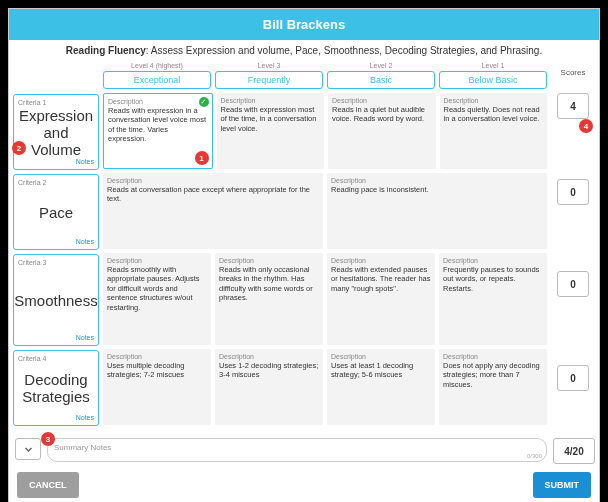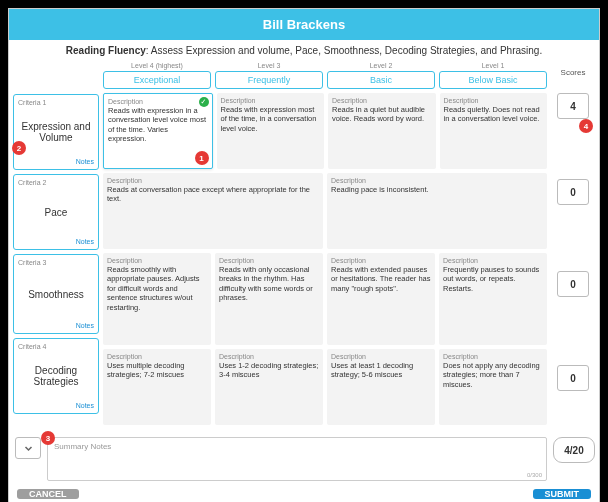--- a/index.html
+++ b/index.html
@@ -11,42 +11,42 @@
 .layout { display: flex; padding: 0 4px 8px; gap: 4px; }
 .leftcol { width: 86px; display: flex; flex-direction: column; gap: 4px; }
 .midcol { flex: 1; display: flex; flex-direction: column; gap: 4px; }
 .rightcol { width: 44px; display: flex; flex-direction: column; gap: 4px; align-items: center; }
 .level-hdrs { display: flex; gap: 4px; }
 .level-hdr { flex: 1; text-align: center; }
 .level-sm { font-size: 7px; color: #888; }
 .level-btn { margin-top: 2px; border: 1px solid #3dc0e6; color: #3dc0e6; border-radius: 3px; font-size: 9px; padding: 3px 0; text-align: center; }
 .row { display: flex; gap: 4px; }
 .criteria-box { border: 1px solid #3dc0e6; border-radius: 3px; height: 76px; position: relative; padding: 4px; display: flex; flex-direction: column; }
-.criteria-box.tall { height: 80px; }
+.criteria-box.tall { height: 92px; }
 .criteria-sm { font-size: 7px; color: #888; }
-.criteria-name { font-size: 10px; color: #333; text-align: center; flex: 1; display: flex; align-items: center; justify-content: center; }
+.criteria-name { font-size: 15px; color: #333; text-align: center; flex: 1; display: flex; align-items: center; justify-content: center; }
 .notes-link { font-size: 7px; color: #1a8fd4; text-align: right; }
 .cell { flex: 1; background: #f3f3f3; border-radius: 2px; padding: 4px; position: relative; height: 76px; overflow: hidden; }
 .cell.tall { height: 92px; }
 .cell.selected { background: #fff; border: 1px solid #3dc0e6; box-shadow: 0 1px 3px rgba(0,0,0,0.1); }
 .cell-sm { font-size: 7px; color: #888; }
 .cell-txt { font-size: 7.5px; color: #333; margin-top: 1px; line-height: 1.25; }
 .check { position: absolute; top: 3px; right: 3px; width: 10px; height: 10px; background: #2bb04a; border-radius: 50%; color: #fff; font-size: 7px; text-align: center; line-height: 10px; }
 .scores-hdr { font-size: 8px; color: #555; text-align: center; margin-top: 6px; }
 .score-box { width: 32px; height: 26px; background: #fff; border: 1px solid #bbb; border-radius: 3px; font-size: 10px; font-weight: bold; color: #333; display: flex; align-items: center; justify-content: center; }
 .footer { display: flex; align-items: flex-start; padding: 4px 4px 8px; gap: 6px; }
 .expand-btn { width: 26px; height: 22px; background: #fff; border: 1px solid #bbb; border-radius: 3px; display: flex; align-items: center; justify-content: center; margin-left: 2px; }
 .chev { width: 9px; height: 9px; }
 .chev path { stroke: #666; stroke-width: 2; fill: none; }
-.notes-area { flex: 1; border: 1px solid #ccc; border-radius: 2px; height: 44px; position: relative; padding: 4px 6px; }
+.notes-area { flex: 1; border: 1px solid #ccc; border-radius: 10px; height: 24px; position: relative; padding: 4px 6px; }
 .notes-ph { font-size: 8px; color: #999; }
 .notes-cnt { position: absolute; bottom: 2px; right: 4px; font-size: 6px; color: #aaa; }
-.total-box { width: 42px; height: 26px; border: 1px solid #bbb; border-radius: 9px; font-size: 10px; font-weight: bold; color: #333; display: flex; align-items: center; justify-content: center; }
+.total-box { width: 42px; height: 26px; border: 1px solid #bbb; border-radius: 3px; font-size: 10px; font-weight: bold; color: #333; display: flex; align-items: center; justify-content: center; }
 .actions { display: flex; justify-content: space-between; padding: 0 8px 10px; }
-.btn { font-size: 9px; font-weight: bold; padding: 0 12px; border-radius: 3px; border: none; }
+.btn { font-size: 9px; font-weight: bold; padding: 8px 12px; border-radius: 3px; border: none; }
 .btn-cancel { background: #9e9e9e; color: #fff; }
 .btn-submit { background: #1a8fd4; color: #fff; }
 .badge { position: absolute; width: 14px; height: 14px; background: #e53935; border-radius: 50%; color: #fff; font-size: 8px; font-weight: bold; display: flex; align-items: center; justify-content: center; z-index: 5; }
 </style>
 </head>
 <body>
 
 <div class="window">
   <div class="titlebar">Bill Brackens</div>
   <div class="subtitle">

